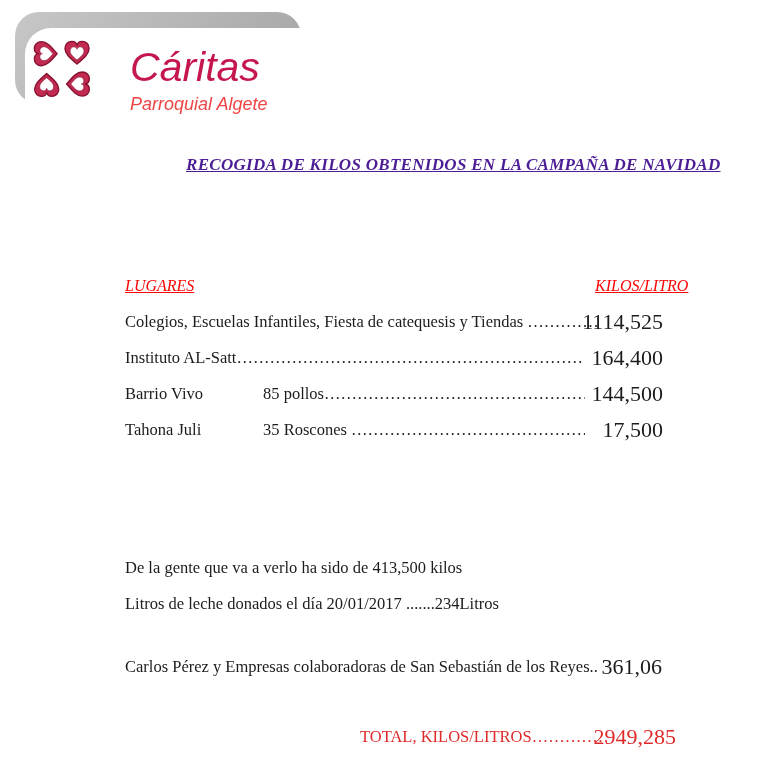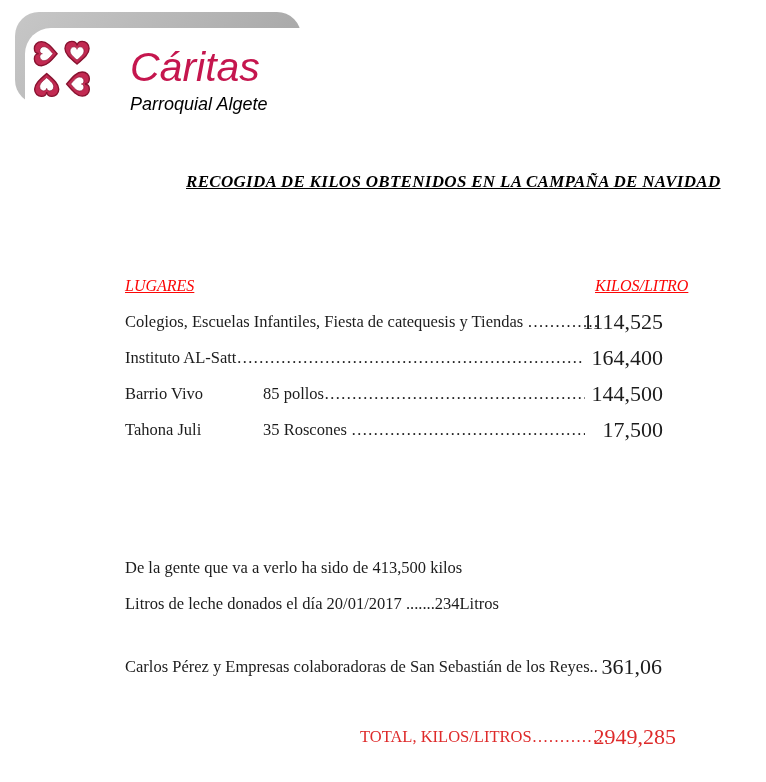--- a/index.html
+++ b/index.html
@@ -16,26 +16,26 @@
     position:absolute; left:25px; top:28px; width:302px; height:94px;
     background:#ffffff; border-radius:26px 0 0 0;
   }
   .logo-svg { position:absolute; left:33px; top:40px; }
   .brand {
     position:absolute; left:130px; top:44px; font-family:"Liberation Sans", sans-serif;
     font-style:italic; font-size:41px; color:#c5164e; white-space:nowrap;
   }
   .brand-sub {
     position:absolute; left:130px; top:94px; font-family:"Liberation Sans", sans-serif;
-    font-style:italic; font-size:18px; color:#000000; white-space:nowrap;
+    font-style:italic; font-size:18px; color:#ef4444; white-space:nowrap;
   }
   
   .doc-title {
-    position:absolute; left:186px; top:172px; font-weight:bold; font-style:italic;
-    font-size:17px; letter-spacing:0.3px; color:#000000; text-decoration:underline;
+    position:absolute; left:186px; top:155px; font-weight:bold; font-style:italic;
+    font-size:17px; letter-spacing:0.3px; color:#4c1d95; text-decoration:underline;
     white-space:nowrap;
   }
   .col-head {
     position:absolute; top:277px; font-weight:normal; font-style:italic; font-size:16px;
     color:#fb0606; text-decoration:underline; white-space:nowrap;
   }
   .col-places { left:125px; }
   .col-amount { left:595px; }
   .line { position:absolute; white-space:nowrap; font-size:16.5px; line-height:20px; }
   .clip { overflow:hidden; }

